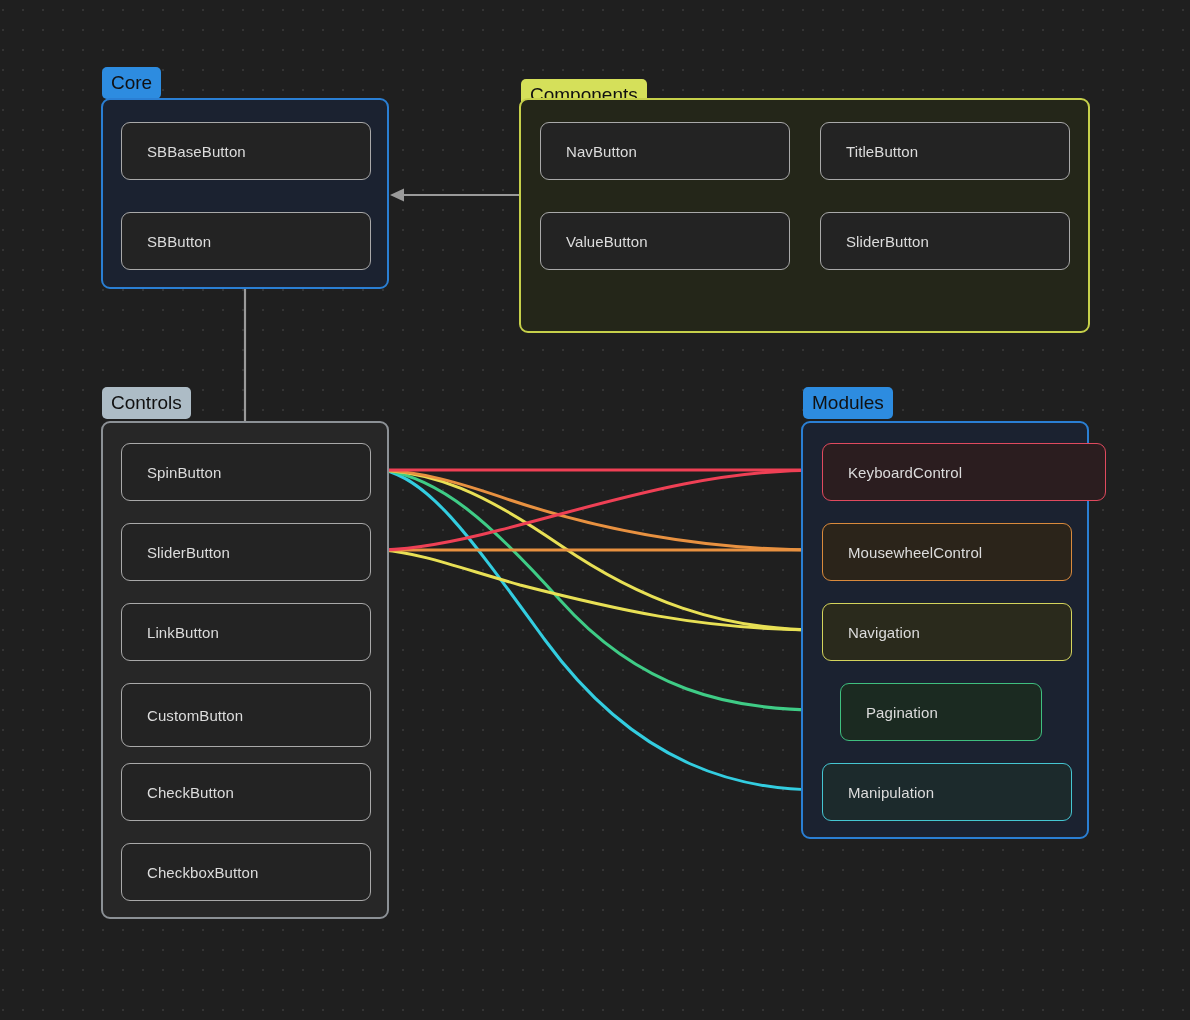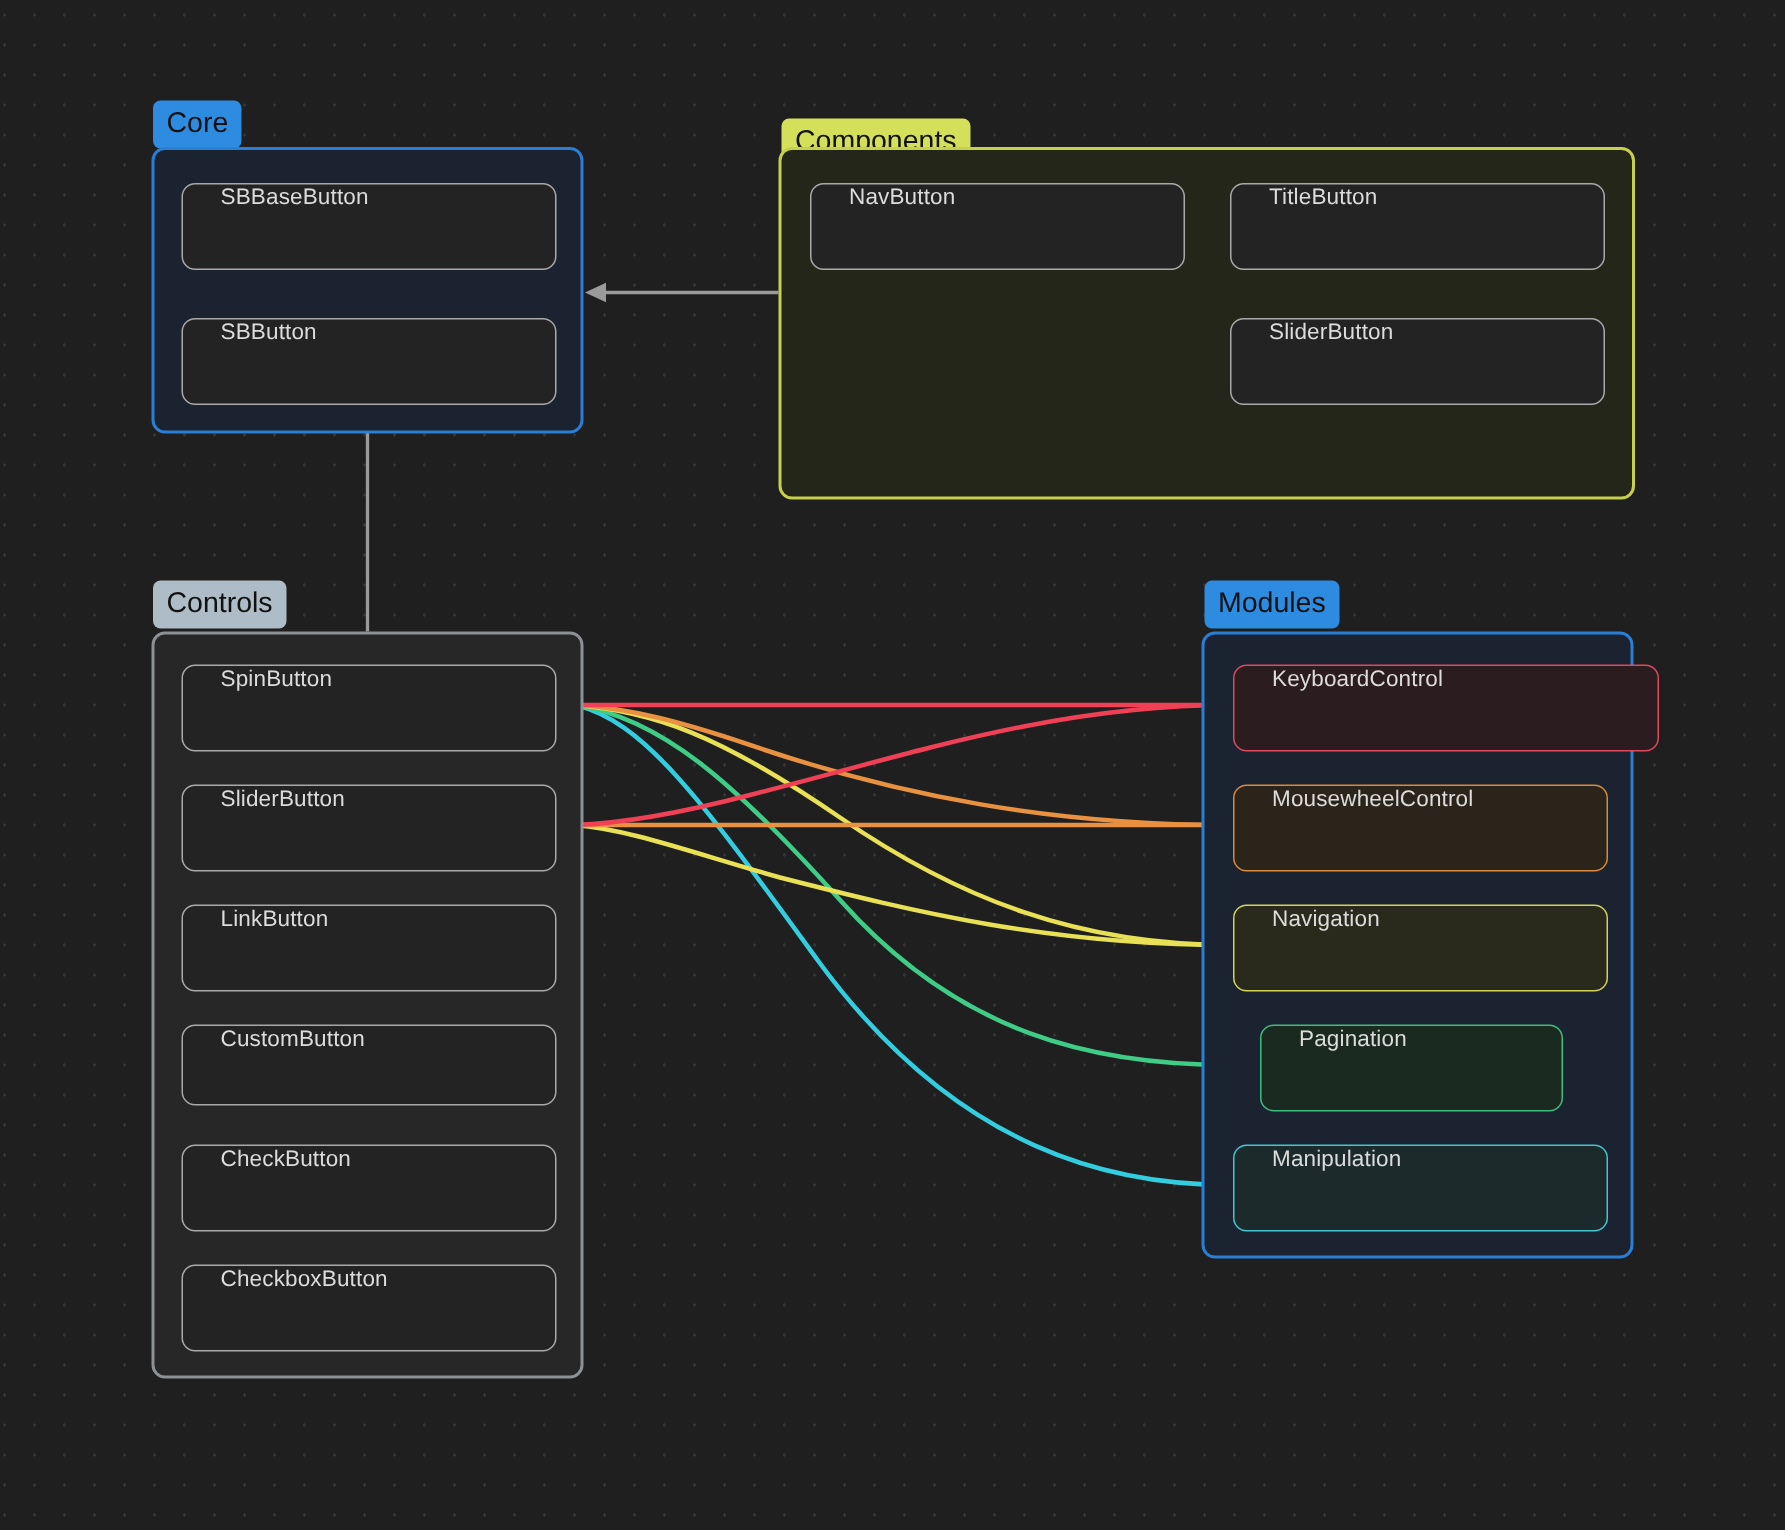--- a/index.html
+++ b/index.html
@@ -46,21 +46,21 @@
   .l-modules   { background: #2d8ce0; }
 
   
   .node {
     position: absolute;
     box-sizing: border-box;
     border-radius: 9px;
     background: #232323;
     border: 1.6px solid #a9a9a9;
     display: flex;
-    align-items: flex-start;
+    align-items: center;
     color: #dcdcdc;
     font-size: 15px;
     padding-left: 25px;
     letter-spacing: .1px;
   }
   .node.m-key  { border-color: #e04a5e; background: #2b1d1f; }
   .node.m-mouse{ border-color: #d98a3c; background: #2b241a; }
   .node.m-nav  { border-color: #d4d45c; background: #2a2a1c; }
   .node.m-page { border-color: #3fbf7f; background: #1b2a21; }
   .node.m-manip{ border-color: #45c6d2; background: #1c2a2c; }
@@ -146,37 +146,40 @@
   </div>
 
   <div class="group-label l-components" style="left:521px; top:67px;margin-top:12px;">Components</div>
   <div class="group g-components" style="left:519px; top:98px; width:571px; height:235px;">
     <div class="node" style="left:19px; top:22px; width:250px; height:58px;">
       <span>NavButton</span>
     </div>
     <div class="node" style="left:299px; top:22px; width:250px; height:58px;">
       <span>TitleButton</span>
     </div>
+    <div class="node" style="left:19px; top:112px; width:250px; height:58px;">
+      <span>ValueButton</span>
+    </div>
     <div class="node" style="left:299px; top:112px; width:250px; height:58px;">
       <span>SliderButton</span>
     </div>
   </div>
 
   <div class="group-label l-controls" style="left:102px; top:387px;">Controls</div>
   <div class="group g-controls" style="left:101px; top:421px; width:288px; height:498px;">
     <div class="node" style="left:18px; top:20px; width:250px; height:58px;">
       <span>SpinButton</span>
     </div>
     <div class="node" style="left:18px; top:100px; width:250px; height:58px;">
       <span>SliderButton</span>
     </div>
     <div class="node" style="left:18px; top:180px; width:250px; height:58px;">
       <span>LinkButton</span>
     </div>
-    <div class="node" style="left:18px; top:260px; width:250px; height:54px;">
+    <div class="node" style="left:18px; top:260px; width:250px; height:64px;">
       <span>CustomButton</span>
     </div>
     <div class="node" style="left:18px; top:340px; width:250px; height:58px;">
       <span>CheckButton</span>
     </div>
     <div class="node" style="left:18px; top:420px; width:250px; height:58px;">
       <span>CheckboxButton</span>
     </div>
   </div>
 

